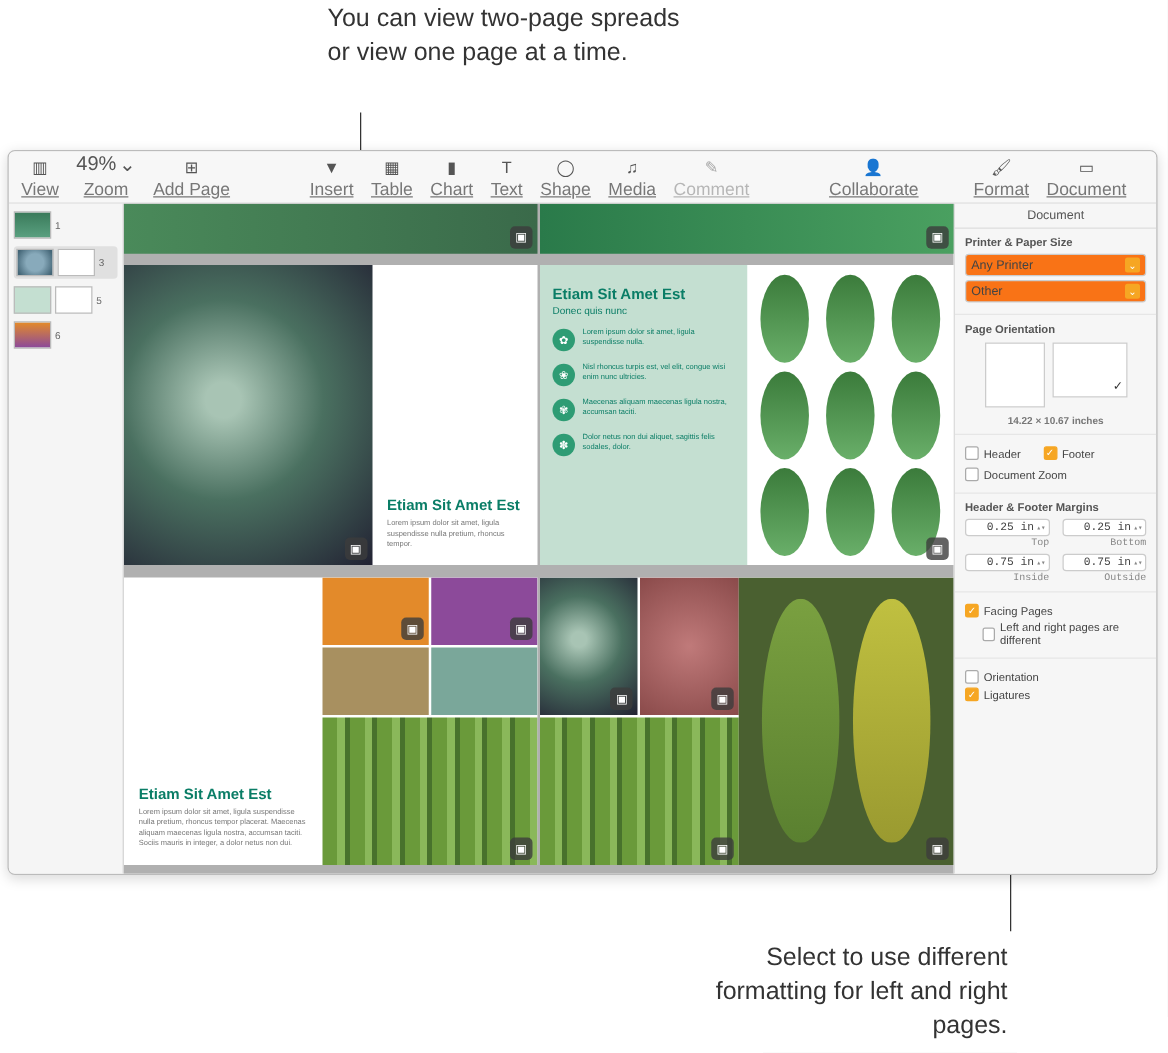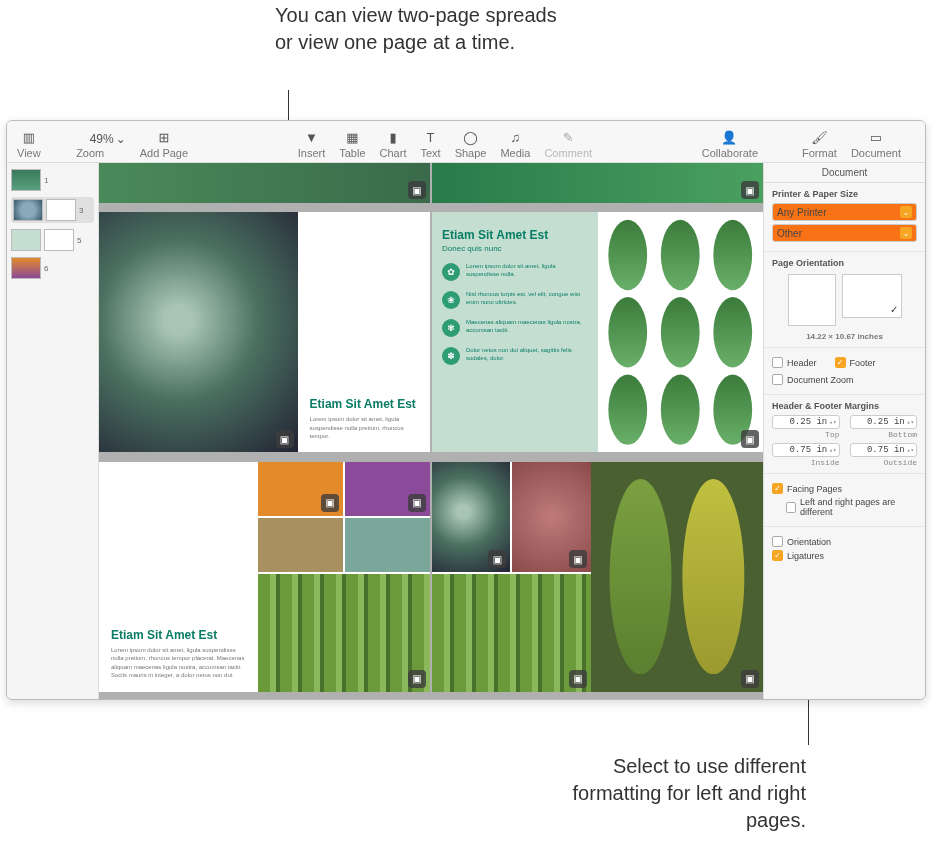--- a/index.html
+++ b/index.html
@@ -11,21 +11,21 @@
     position: relative;
     font-size: 10px;
     color: #333;
   }
   .annotation {
     position: absolute;
     font-size: 20px;
     color: #333;
     line-height: 1.35;
   }
-  .ann-top { left: 275px; top: 2px; width: 300px; }
+  .ann-top { left: 262px; top: 2px; width: 300px; }
   .ann-bot { right: 128px; bottom: 8px; width: 260px; text-align: right; }
   .ann-line {
     position: absolute;
     background: #333;
   }
 
   .window {
     position: absolute;
     left: 6px; top: 120px;
     width: 920px; height: 580px;
@@ -54,22 +54,22 @@
   .toolbar {
     height: 42px;
     background: #f7f7f7;
     border-bottom: 1px solid #dcdcdc;
     display: flex;
     align-items: flex-end;
     padding: 0 10px 3px 10px;
   }
   .tbtn { display:flex; flex-direction:column; align-items:center; margin-right:14px; color:#666; cursor:default; }
   .tbtn .ic { width:18px; height:18px; margin-bottom:1px; display:flex; align-items:center; justify-content:center; font-size:13px; color:#555;}
-  .tbtn .lbl { font-size:11px; color:#777; }
-  .zoom-disp { font-size:12px; color:#555; margin-bottom:1px; display:flex; align-items:center; gap:2px;margin-left:35px; }
+  .tbtn .lbl { font-size:14px; color:#777;text-decoration:underline; }
+  .zoom-disp { font-size:16px; color:#555; margin-bottom:1px; display:flex; align-items:center; gap:2px; }
   .toolbar .spacer { flex:1; }
 
   .body {
     flex:1; display:flex; min-height:0;
   }
   .thumbs {
     width: 92px; background:#f5f5f5; border-right:1px solid #ddd;
     padding: 6px 4px; display:flex; flex-direction:column; gap:6px;
   }
   .thumb-row { display:flex; align-items:center; gap:3px; }

